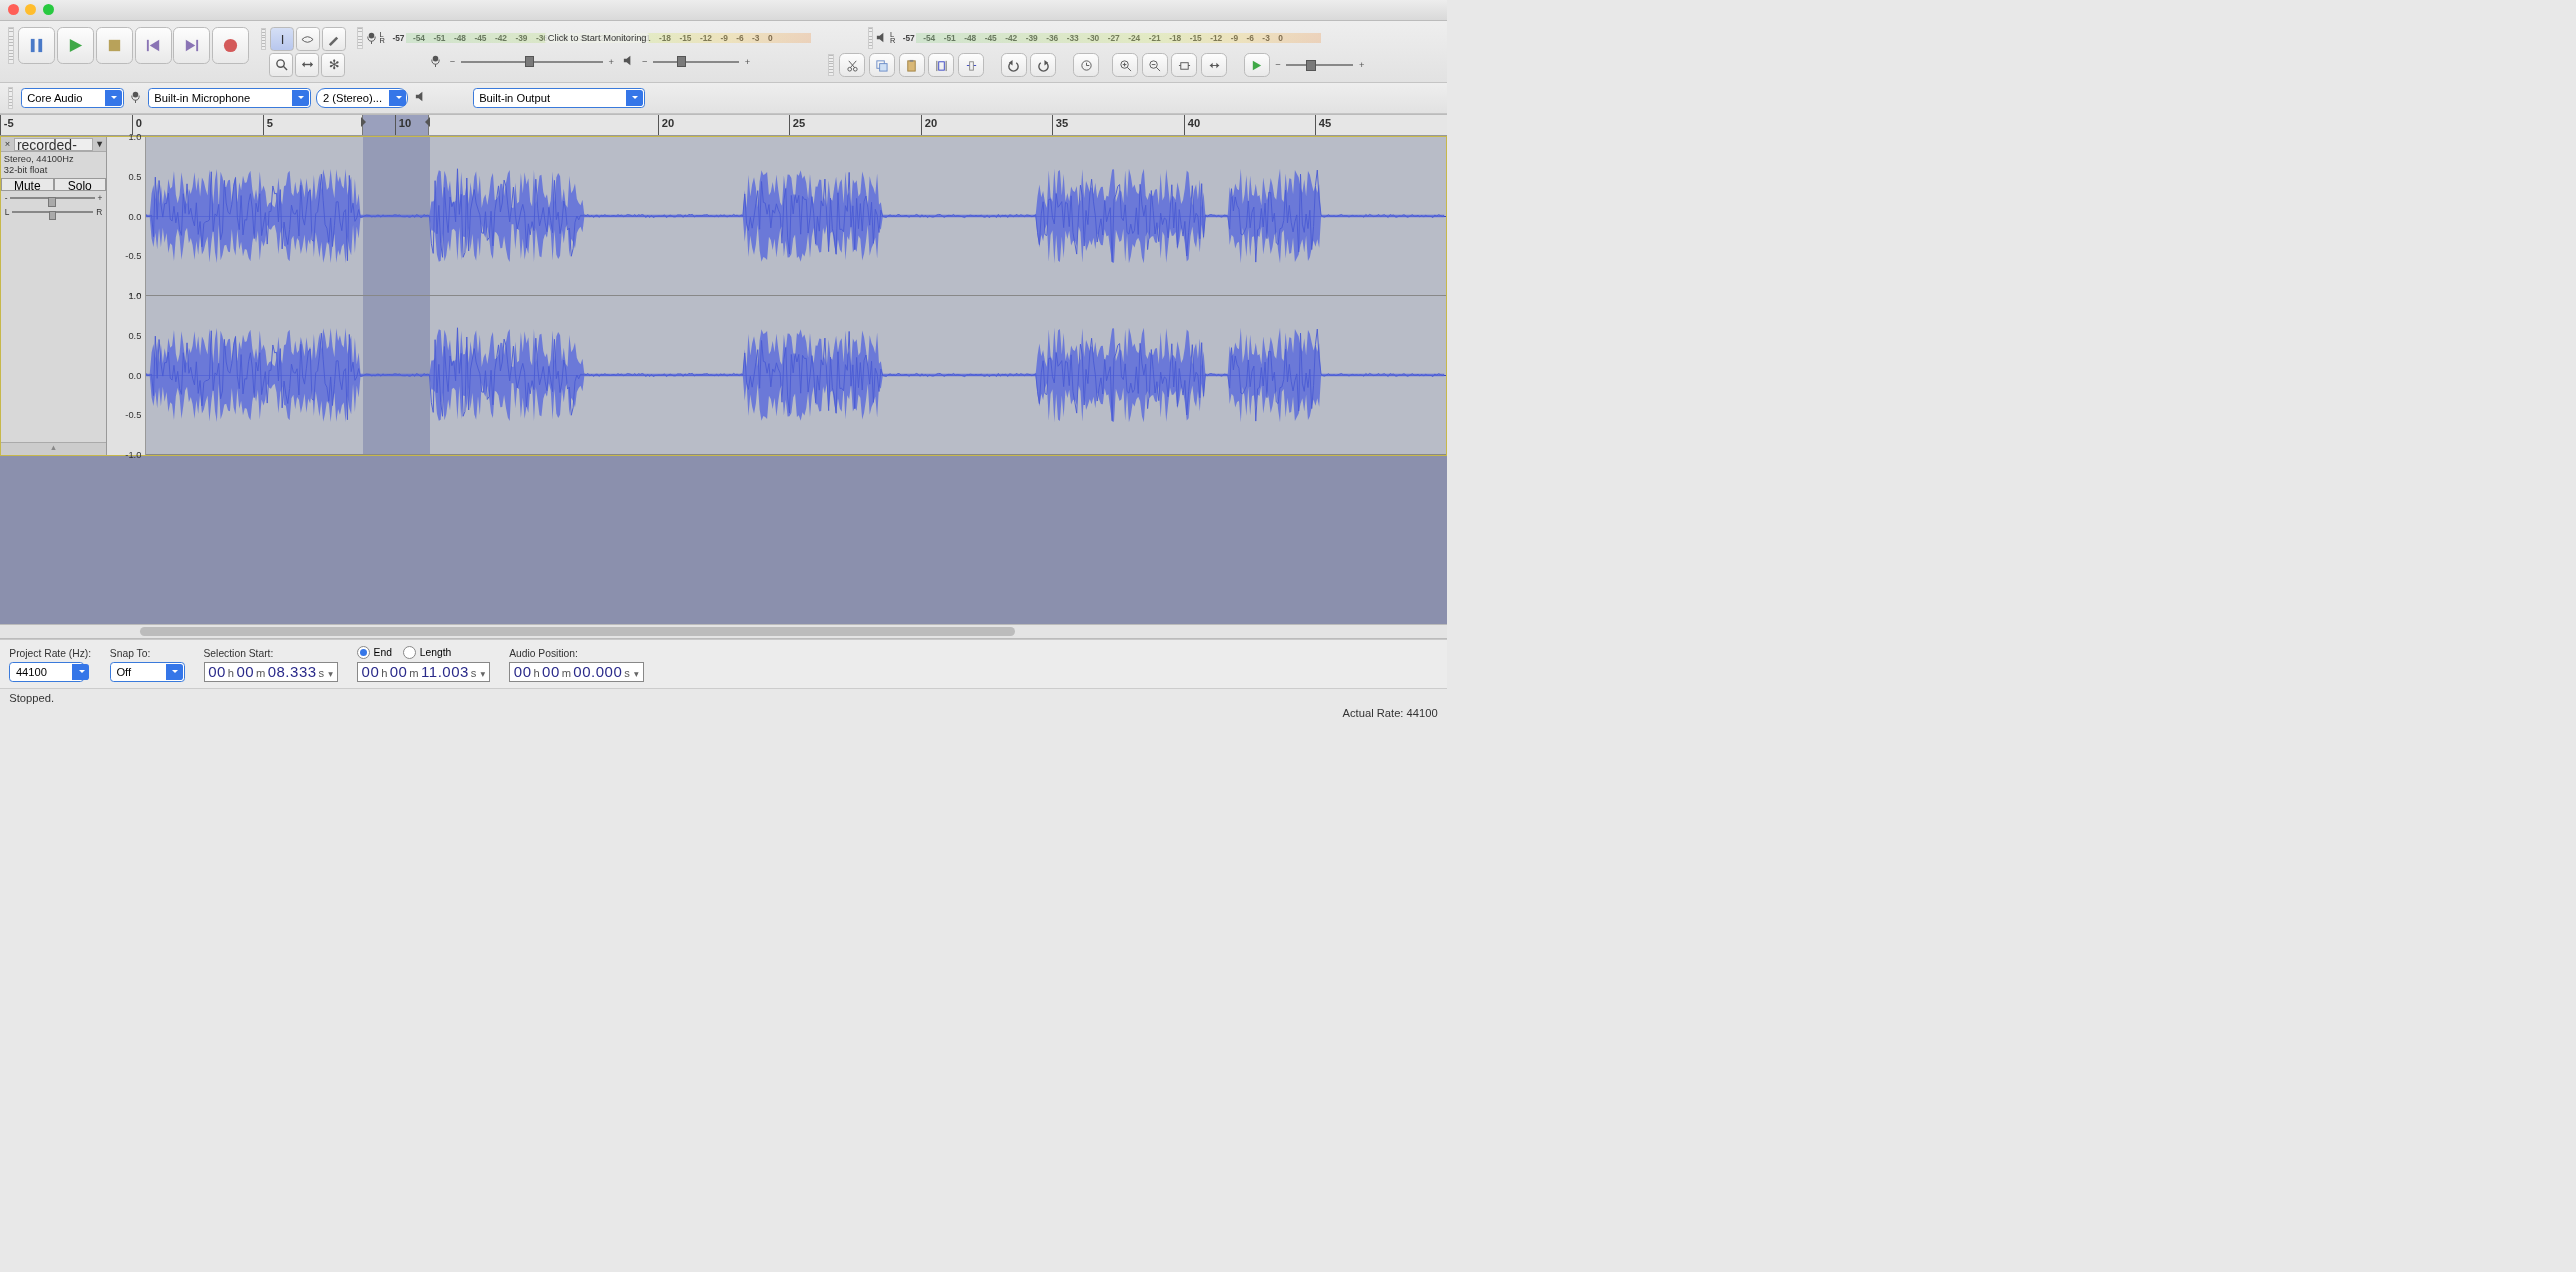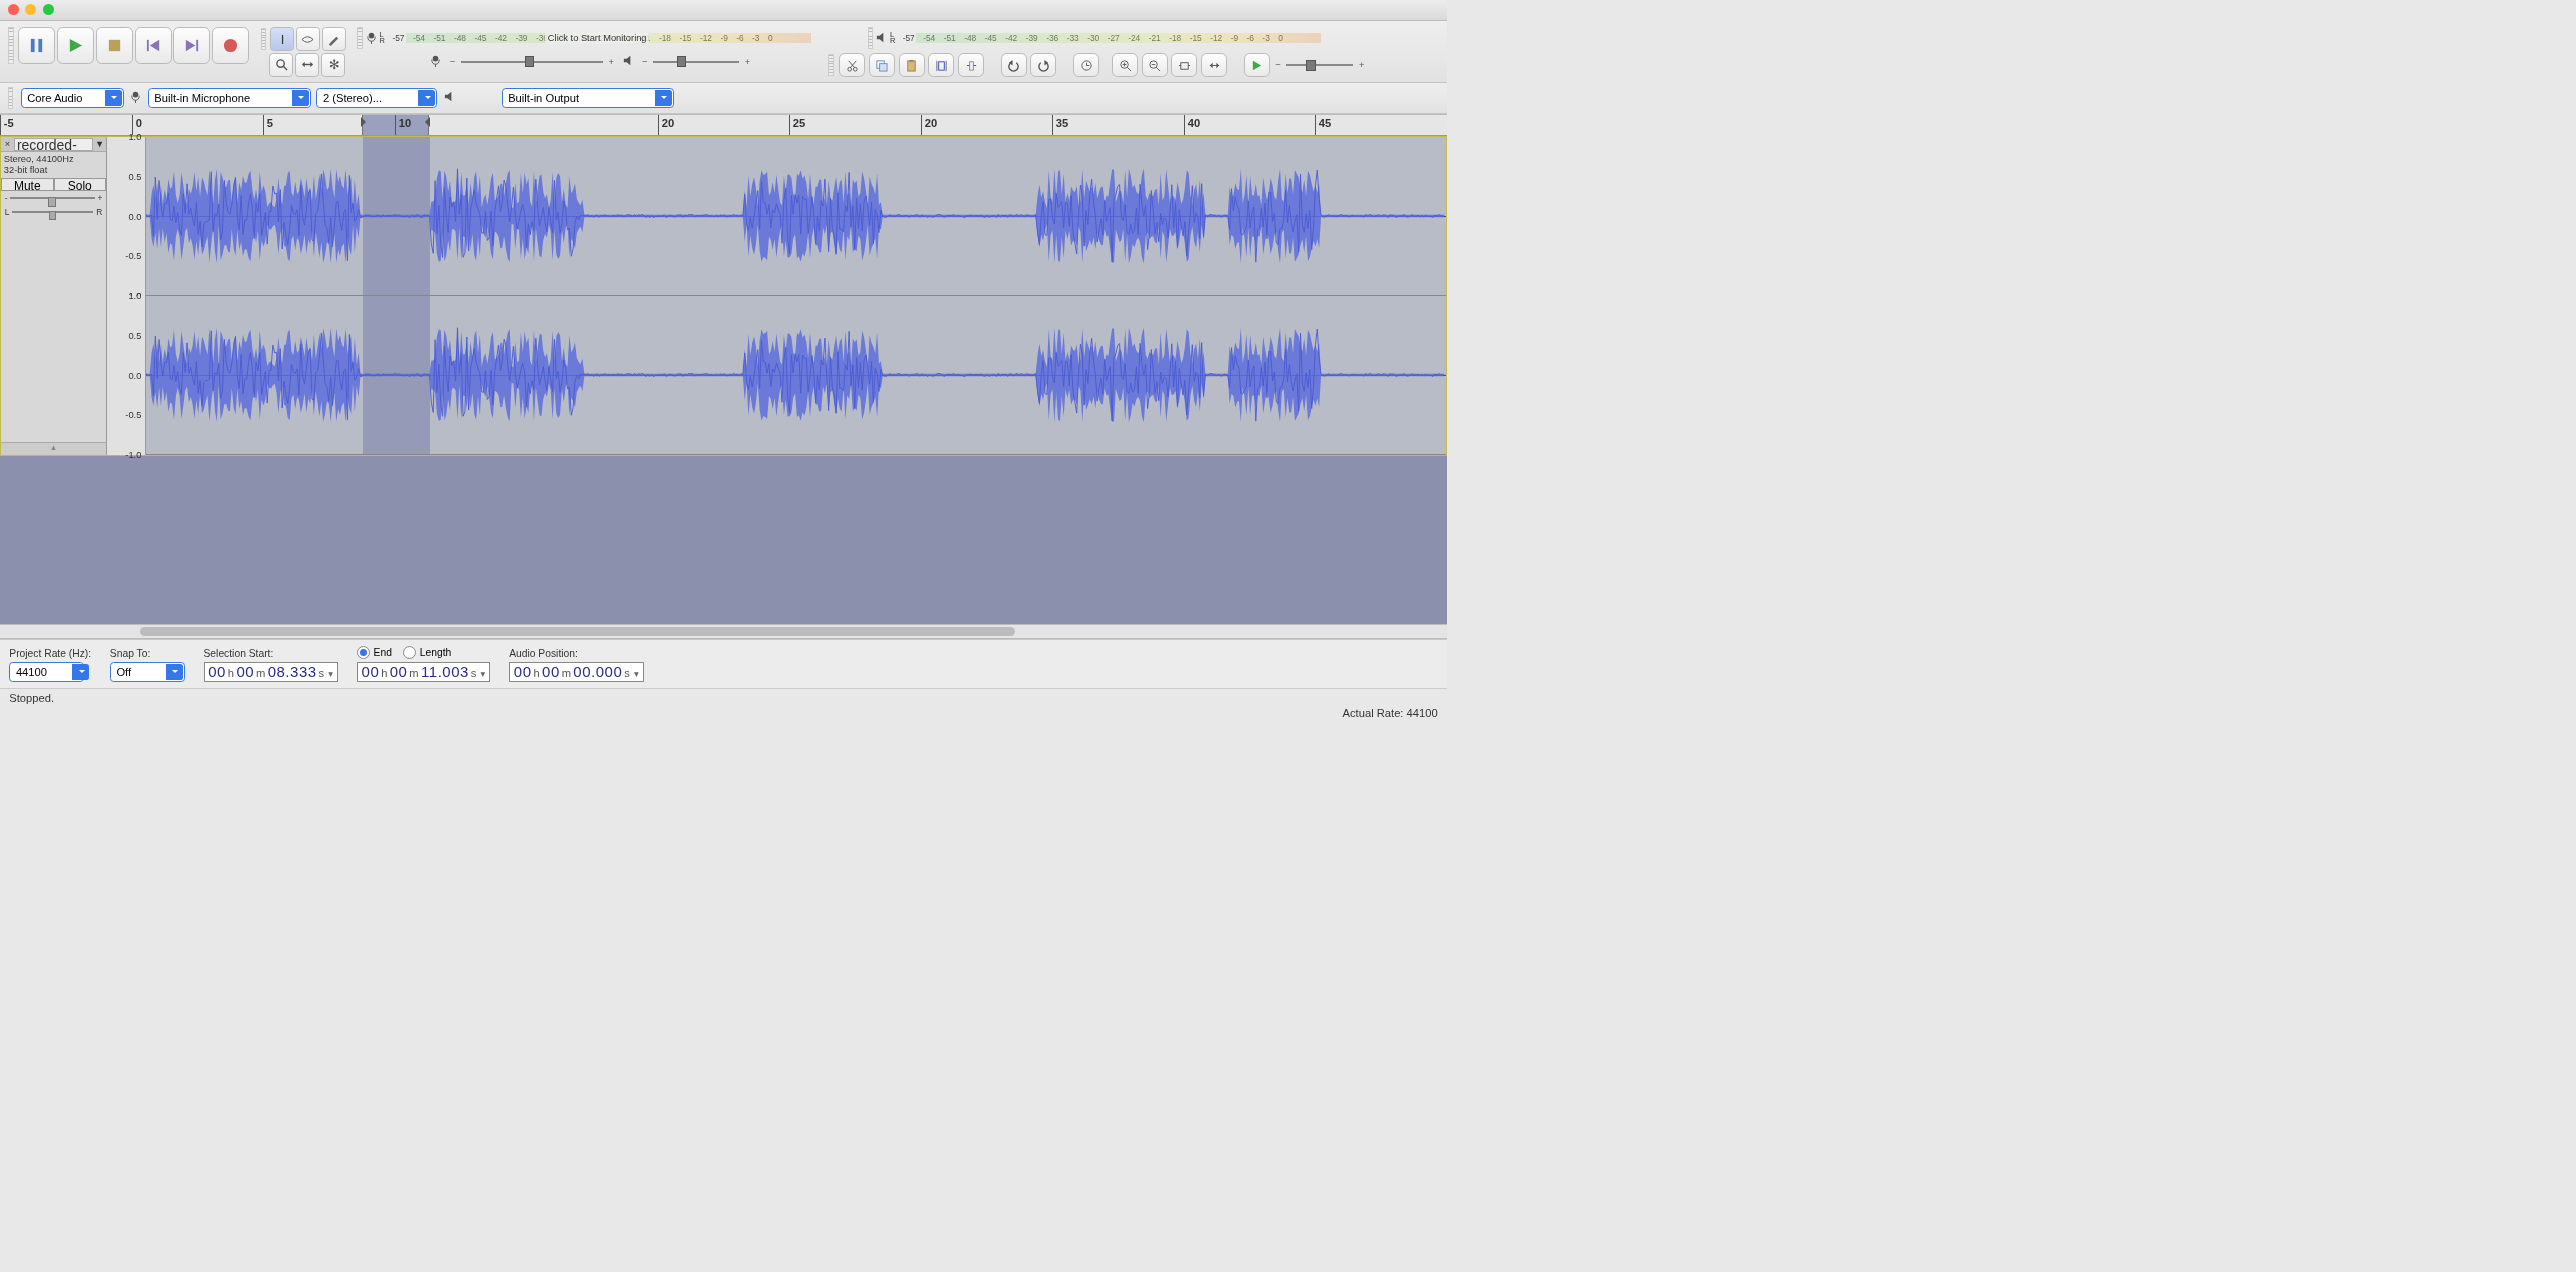--- a/index.html
+++ b/index.html
@@ -22,21 +22,21 @@
 .tbtn.sm{width:24px;height:24px;border-radius:3.7px;}
 .tbtn.z{width:26px;height:24px;}
 .tbtn svg{display:block;}
 
 .sel { height:20.5px; font-size:11.2px; border:0.9px solid #3a7adb; border-radius:3.7px; background:#fff; color:#000; appearance:none; padding:0 20.5px 0 5.6px; position:relative; }
 .selwrap{position:relative;display:inline-block;}
 .selwrap::after{content:"";position:absolute;right:1.9px;top:1.9px;bottom:1.9px;width:17px;background:#3576e8;border-radius:0 2.8px 2.8px 0;pointer-events:none;}
 .selwrap::before{content:"";position:absolute;right:6.5px;top:50%;width:0;height:0;border:3.7px solid transparent;border-top-color:#fff;z-index:2;pointer-events:none;margin-top:-1.9px;}
 
 .meter { height:17px; display:flex; align-items:center; gap:3.7px; font-size:8.4px; color:#444; position:relative;}
-.meter .scale{display:flex;gap:8.4px;padding-left:3.7px;}
+.meter .scale{display:flex;gap:8.4px;padding-left:3.7px;font-weight:bold;}
 .meter .bar{position:absolute;left:28px;right:5.6px;top:3.7px;height:9.3px;background:linear-gradient(90deg,#9fd79a,#d5e87c 60%,#f2d36a 80%,#eda464);opacity:0.35;}
 .meter .lbl{font-size:7.5px;color:#333;display:flex;flex-direction:column;line-height:6.5px;padding-left:1.9px;}
 .meter .overlay{position:absolute;left:50%;transform:translateX(-50%);font-size:9.3px;color:#333;background:rgba(240,240,240,0.8);padding:0 2.8px;border-radius:1.9px;}
 .meter-slider{height:17px;display:flex;align-items:center;position:relative;width:168px;}
 .meter-slider .track{height:1.9px;background:#888;flex:1;margin:0 3.7px;}
 .meter-slider .thumb{position:absolute;left:77px;top:2.8px;width:9.3px;height:11.2px;background:#7a7a7a;border:0.9px solid #555;}
 .meter-slider .minus,.meter-slider .plus{font-size:9.3px;color:#555;width:9.3px;text-align:center;}
 
 
 .devicebar{background:linear-gradient(#eee,#e2e2e2);padding:3.7px 7.5px;display:flex;align-items:center;gap:5.6px;border-bottom:0.9px solid #c4c4c4;}
@@ -392,21 +392,21 @@
 
 <div class="devicebar">
   <div class="grip sm"></div>
   <span class="selwrap"><select class="sel" style="width:103px;"><option>Core Audio</option></select></span>
   <span class="micicon"><svg width="13" height="13" viewBox="0 0 14 14">
         <circle cx="7" cy="5" r="3" fill="#555"></circle>
         <path d="M3 6 Q3 11 7 11 Q11 11 11 6" fill="none" stroke="#555"></path>
         <line x1="7" y1="11" x2="7" y2="14" stroke="#555"></line>
       </svg></span>
   <span class="selwrap"><select class="sel" style="width:163px;"><option>Built-in Microphone</option></select></span>
-  <span class="selwrap"><select class="sel" style="width:121px;"><option>2 (Stereo)...</option></select></span>
+  <span class="selwrap"><select class="sel" style="width:92px;border-radius:9px;"><option>2 (Stereo)...</option></select></span>
   <span><svg width="13" height="13" viewBox="0 0 14 14">
         <polygon points="2,5 5,5 9,2 9,12 5,9 2,9" fill="#555"></polygon>
       </svg></span>
   <span class="selwrap"><select class="sel" style="width:172px;margin-left:40px;"><option>Built-in Output</option></select></span>
 </div>
 
 <div class="ruler" id="ruler">
   <div class="sel-ind" style="left: 362px; width: 67px;"></div>
 <div class="tick" style="left: 0px;">-5</div>
     <div class="tick" style="left: 132px;">0</div>

